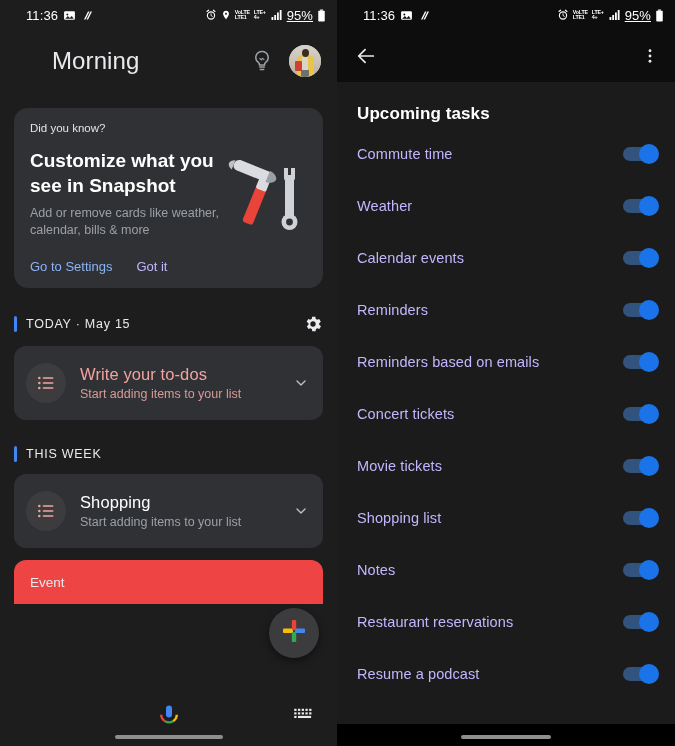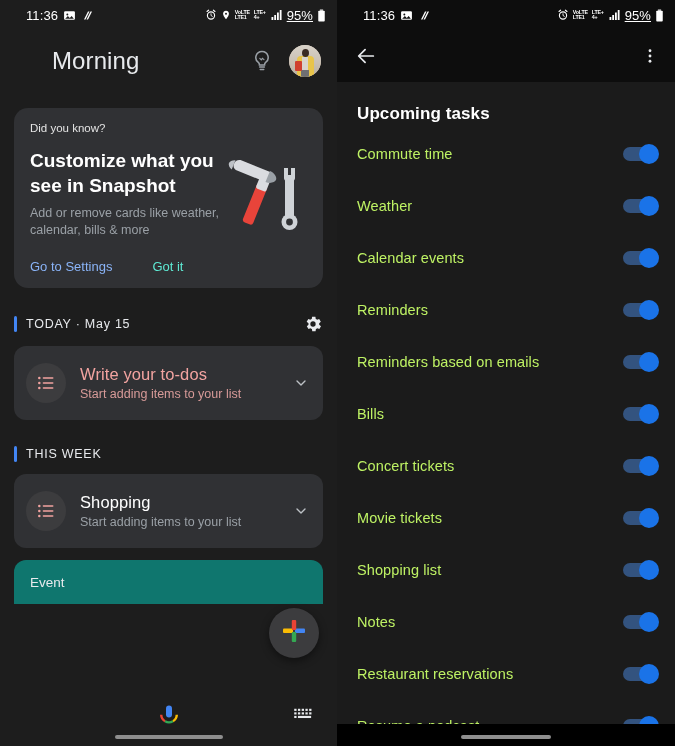--- a/index.html
+++ b/index.html
@@ -80,23 +80,23 @@
   }
   .promo-eyebrow { font-size: 11.5px; color: #e3e3e3; margin-bottom: 14px; }
   .promo-title {
     font-size: 19px; line-height: 25px; color: #ffffff; font-weight: 700;
     max-width: 196px; letter-spacing: 0px;
   }
   .promo-sub {
     font-size: 12.5px; line-height: 17px; color: #9aa0a6;
     max-width: 200px; margin-top: 7px;
   }
-  .promo-actions { display: flex; align-items: center; gap: 40px; margin-top: 20px; }
+  .promo-actions { display: flex; align-items: center; gap: 24px; margin-top: 20px; }
   .promo-link { font-size: 13px; color: #8ab4f8; }
-  .promo-link.neutral { color: #5eead4; }
+  .promo-link.neutral { color: #c4b5fd; }
   .promo-art { position: absolute; right: 12px; top: 42px; width: 90px; height: 90px; }
 
   
   .section-head {
     display: flex; align-items: center;
     margin: 26px 0 12px 0;
     padding-left: 0px;
   }
   .sec-bar { width: 3px; height: 16px; background: #4285f4; border-radius: 2px; margin-right: 9px; }
   .sec-label {
@@ -120,21 +120,21 @@
   }
   .task-text { flex: 1; min-width: 0; }
   .task-title { font-size: 16.5px; color: #ffffff; font-weight: 400; letter-spacing: .1px; }
   .task-title.pink { color: #f2a3a0; }
   .task-sub { font-size: 12.5px; color: #9aa0a6; margin-top: 3px; }
   .task-sub.pink { color: #d79a98; }
   .chev { width: 16px; height: 16px; flex: 0 0 auto; }
 
   
   .event-card {
-    background: #0f766e;
+    background: #ef4444;
     border-radius: 12px 12px 0 0;
     height: 44px;
     display: flex; align-items: center;
     padding: 0 16px;
     margin-top: 12px;
   }
   .event-label { font-size: 13.5px; color: #e8eaed; }
 
   
   .fab {
@@ -174,21 +174,21 @@
   .overflow-dots { margin-left: auto; width: 18px; height: 18px; }
   .r-title {
     font-size: 17px; font-weight: 700; color: #ffffff;
     padding: 22px 0 4px 20px; letter-spacing: .1px;
   }
   .r-list { padding: 0 18px 0 20px; }
   .r-row {
     height: 52px;
     display: flex; align-items: center;
   }
-  .r-row-label { font-size: 14.5px; color: #bef264; letter-spacing: .1px; }
+  .r-row-label { font-size: 14.5px; color: #c4b5fd; letter-spacing: .1px; }
   .switch {
     margin-left: auto;
     width: 34px; height: 14px; border-radius: 8px;
     background: #33537f;
     position: relative; flex: 0 0 auto;
   }
   .switch .thumb {
     position: absolute; right: -2px; top: -3px;
     width: 20px; height: 20px; border-radius: 50%;
     background: #1a73e8;
@@ -522,26 +522,20 @@
             <span class="thumb"></span>
           </span>
       </div>
       <div class="r-row">
         <span class="r-row-label">Reminders based on emails</span>
         <span class="switch">
             <span class="thumb"></span>
           </span>
       </div>
       <div class="r-row">
-        <span class="r-row-label">Bills</span>
-        <span class="switch">
-            <span class="thumb"></span>
-          </span>
-      </div>
-      <div class="r-row">
         <span class="r-row-label">Concert tickets</span>
         <span class="switch">
             <span class="thumb"></span>
           </span>
       </div>
       <div class="r-row">
         <span class="r-row-label">Movie tickets</span>
         <span class="switch">
             <span class="thumb"></span>
           </span>

